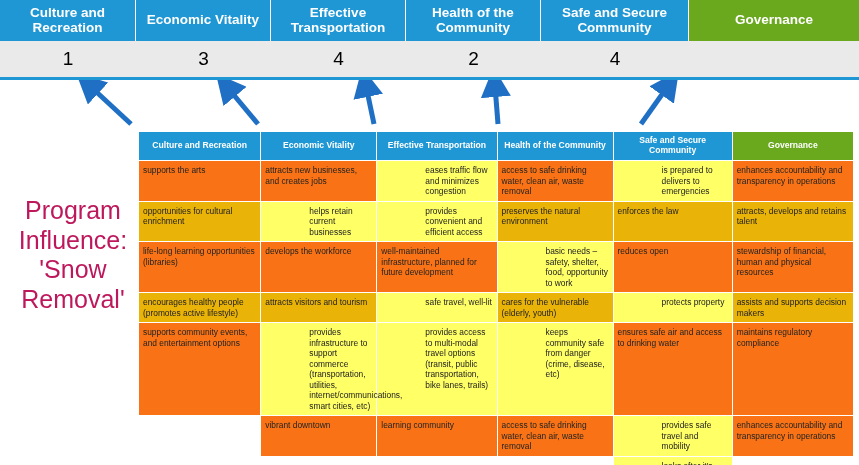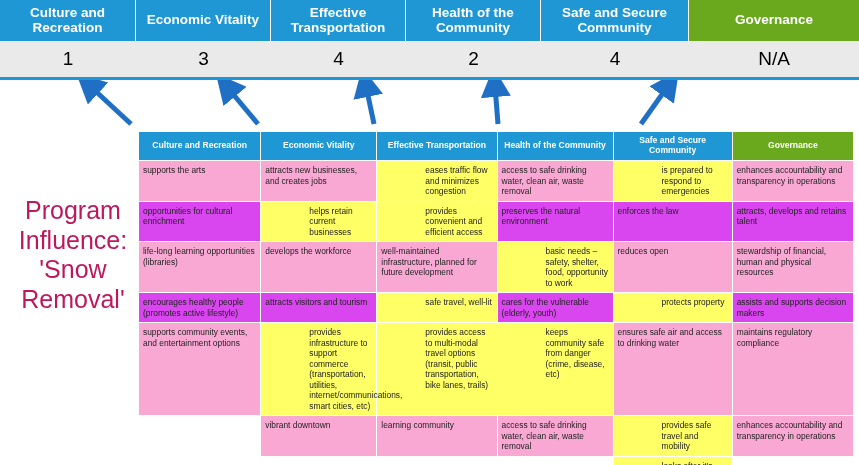--- a/index.html
+++ b/index.html
@@ -107,23 +107,23 @@
     border: 1px solid #ffffff;
     line-height: 1.12;
   }
   #matrix td {
     font-size: 8.4px;
     color: #222222;
     vertical-align: top;
     padding: 4px 4px 4px 4px;
     border: 1px solid #ffffff;
     line-height: 1.25;
-    background: #f9a8d4;
-  }
-  #matrix tr.shade td { background: #d946ef; }
+    background: #f97316;
+  }
+  #matrix tr.shade td { background: #eab308; }
   #matrix td.hl { background: #ffff66 !important; padding-left: 48px; }
   #matrix td.empty { background: #ffffff !important; border-color: #ffffff; }
   #matrix tr.shade td.empty { background: #ffffff !important; }
 </style>
 </head>
 <body>
 
 <div id="top-band">
     <div class="top-cell" style="width: 136px; background: rgb(31, 151, 212);">Culture and Recreation</div>
     <div class="top-cell" style="width: 135px; background: rgb(31, 151, 212);">Economic Vitality</div>
@@ -132,21 +132,20 @@
     <div class="top-cell" style="width: 148px; background: rgb(31, 151, 212);">Safe and Secure Community</div>
     <div class="top-cell" style="width: 170px; background: rgb(106, 168, 30);">Governance</div>
   </div>
 
 <div id="score-band">
     <div class="score-cell" style="width: 136px;">1</div>
     <div class="score-cell" style="width: 135px;">3</div>
     <div class="score-cell" style="width: 135px;">4</div>
     <div class="score-cell" style="width: 135px;">2</div>
     <div class="score-cell" style="width: 148px;">4</div>
-    <div class="score-cell" style="width: 170px;">N/A</div>
   </div>
 <div id="score-underline"></div>
 
 <div id="arrows">
   <svg width="859" height="52" viewBox="0 0 859 52">
     <defs>
       <marker id="ah" markerWidth="6" markerHeight="6" refX="2.2" refY="3" orient="auto">
         <path d="M0,0 L6,3 L0,6 z" fill="#1f6fc4"></path>
       </marker>
     </defs>
@@ -170,21 +169,21 @@
         <th style="background: rgb(31, 151, 212); width: 110px;">Safe and Secure Community</th>
         <th style="background: rgb(106, 168, 30); width: 112px;">Governance</th>
       </tr>
   </thead>
   <tbody>
       <tr>
         <td>supports the arts</td>
         <td>attracts new businesses, and creates jobs</td>
         <td class="hl">eases traffic flow and minimizes congestion</td>
         <td>access to safe drinking water, clean air, waste removal</td>
-        <td class="hl">is prepared to respond to emergencies</td>
+        <td class="hl">is prepared to delivers to emergencies</td>
         <td>enhances accountability and transparency in operations</td>
       </tr>
       <tr class="shade">
         <td>opportunities for cultural enrichment</td>
         <td class="hl">helps retain current businesses</td>
         <td class="hl">provides convenient and efficient access</td>
         <td>preserves the natural environment</td>
         <td>enforces the law</td>
         <td>attracts, develops and retains talent</td>
       </tr>

